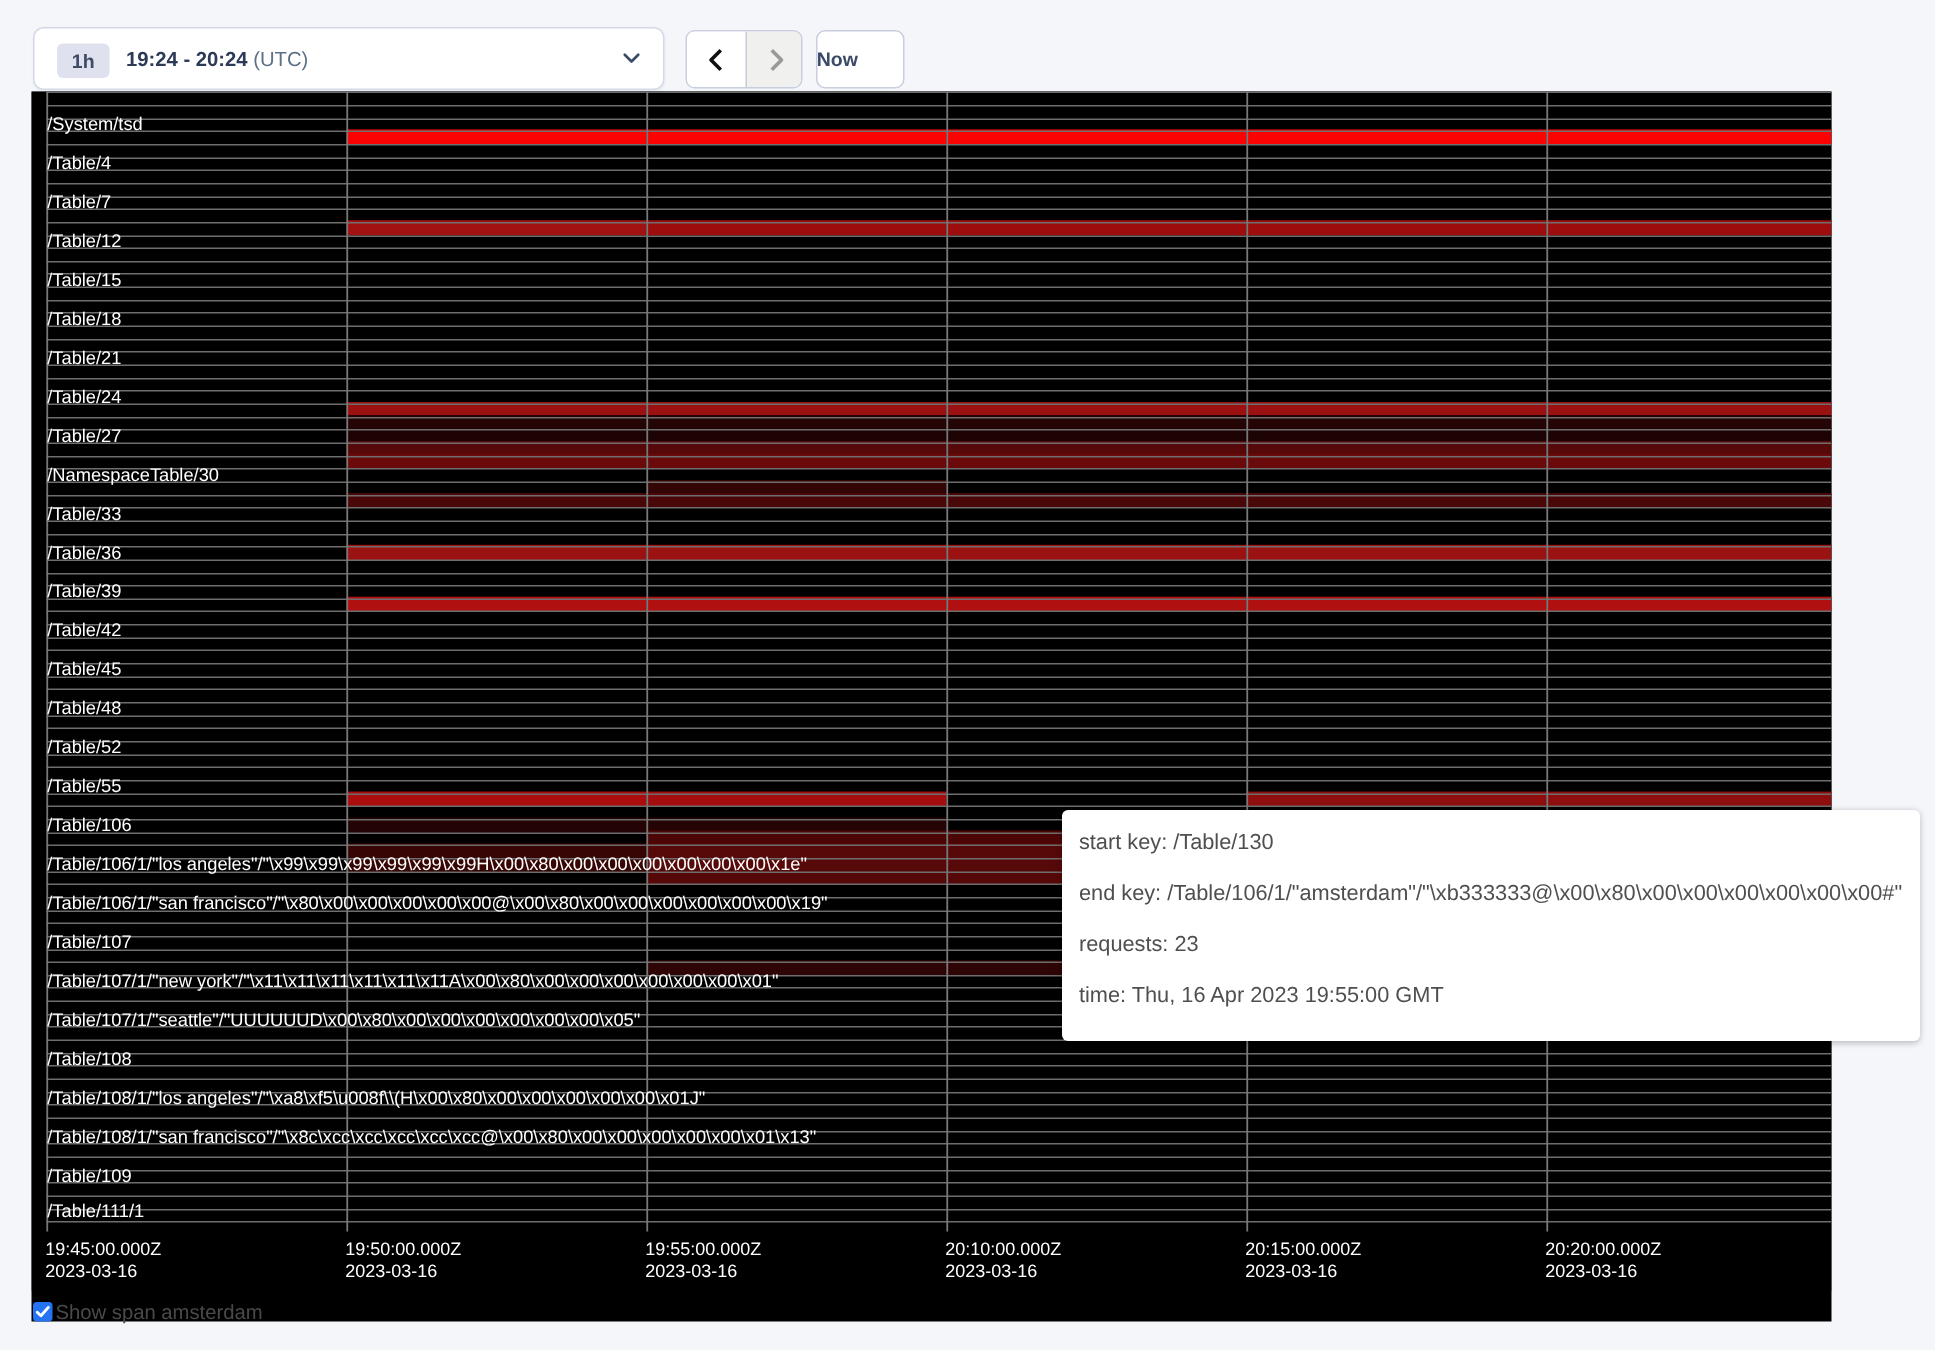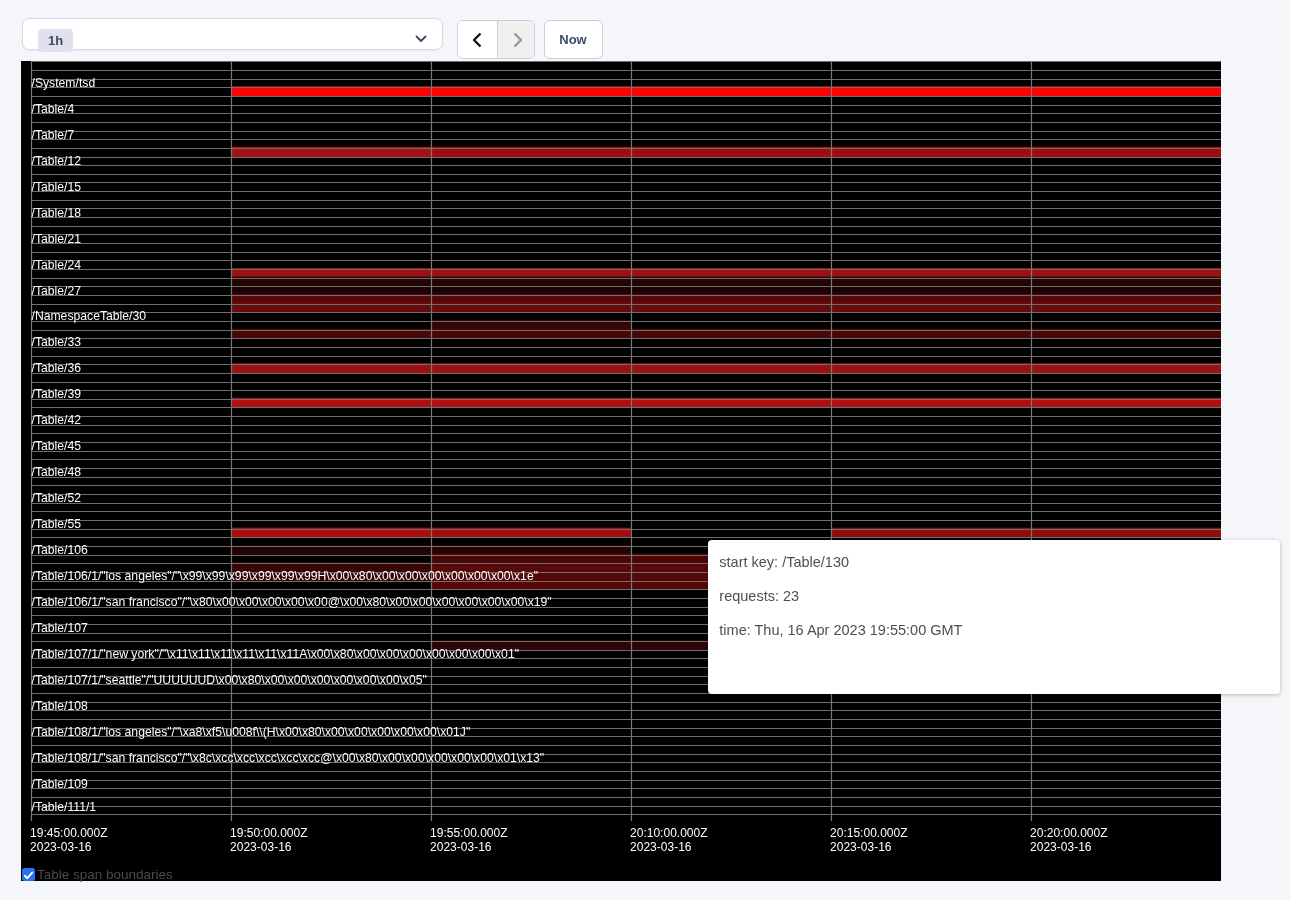--- a/index.html
+++ b/index.html
@@ -1,42 +1,43 @@
 <!DOCTYPE html>
 <html><head><meta charset="utf-8">
 <style>
 * { margin:0; padding:0; box-sizing:border-box; }
 html,body { width:1290px; height:900px; background:#f4f6fa; font-family:"Liberation Sans", sans-serif; }
 .abs { position:absolute; }
-#dropdown { left:22px; top:17.5px; width:421px; height:32px; background:#fff; border:1px solid #d5d9e6; border-radius:7px; box-shadow:0 1px 2px rgba(50,60,90,.06); }
+#dropdown { left:22px; top:17.5px; width:421px; height:42px; background:#fff; border:1px solid #d5d9e6; border-radius:7px; box-shadow:0 1px 2px rgba(50,60,90,.06); }
 #badge { position:absolute; left:15px; top:10px; width:35px; height:23px; background:#dfe2ee; border-radius:4px; color:#3f4c67; font-size:13px; font-weight:bold; text-align:center; line-height:23px; }
 #rangetxt { position:absolute; left:61px; top:1.5px; height:40px; line-height:40px; font-size:13.5px; color:#2c3a57; font-weight:bold; }
 #rangetxt span { color:#5d7186; font-weight:normal; }
 #ddchev { position:absolute; right:14px; top:13px; }
 #btngroup { left:457px; top:19.5px; width:78px; height:39.5px; border:1px solid #c9cedf; border-radius:6px; background:#fff; overflow:hidden; }
 #btnprev { position:absolute; left:0; top:0; width:39px; height:38px; background:#fff; }
 #btnnext { position:absolute; left:39px; top:0; width:38px; height:38px; background:#f0f0ee; border-left:1px solid #c9cedf; }
 .chev { position:absolute; left:12px; top:11px; }
-#btnnow { left:543.5px; top:19.5px; width:59px; height:39.5px; background:#fff; border:1px solid #c9cedf; border-radius:6px; color:#3b4a68; font-size:13px; font-weight:bold; text-align:center; line-height:37px; }
+#btnnow { left:543.5px; top:19.5px; width:59px; height:39.5px; background:#fff; border:1px solid #c9cedf; border-radius:6px; color:#3b4a68; font-size:13px; font-weight:bold; line-height:37px; }
 #canvas { left:21px; top:61px; width:1200px; height:820px; background:#000; }
 .rl { font:12.2px "Liberation Sans",sans-serif; fill:#fff; }
 .ax { font:12px "Liberation Sans",sans-serif; fill:#fff; }
 #tooltip { left:707.8px; top:539.6px; width:572.2px; height:154.6px; background:#fff; border-radius:4px; box-shadow:0 1px 4px rgba(0,0,0,.25); color:#4f4f4f; font-size:14.5px; }
 #tooltip p { position:absolute; left:11.5px; white-space:pre; }
 #tooltip p:nth-child(1) { top:14px; }
 #tooltip p:nth-child(2) { top:48px; }
 #tooltip p:nth-child(3) { top:82px; }
 #tooltip p:nth-child(4) { top:116px; }
 #cbrow { left:21px; top:867px; height:14px; }
 #cbox { position:absolute; left:0.5px; top:0.5px; width:13px; height:13px; background:#2474f2; border-radius:2.5px; }
 #cblabel { position:absolute; left:16px; top:0px; font-size:13.5px; color:#4a4a4a; white-space:nowrap; }
 </style></head>
 <body>
 <div id="dropdown" class="abs">
   <div id="badge">1h</div>
+  <div id="rangetxt">19:24 - 20:24 <span>(UTC)</span></div>
   <svg id="ddchev" width="14" height="14" viewBox="0 0 14 14">
       <path d="M2.5 4.5 L7 9 L11.5 4.5" fill="none" stroke="#3c4964" stroke-width="1.8" stroke-linecap="round" stroke-linejoin="round"></path>
     </svg>
 </div>
 <div id="btngroup" class="abs">
   <div id="btnprev">
       <svg class="chev" width="15" height="16" viewBox="0 0 15 16">
         <path d="M10.5 1.5 L4 8 L10.5 14.5" fill="none" stroke="#111" stroke-width="2.4" stroke-linejoin="round"></path>
       </svg>
     </div>
@@ -156,21 +157,22 @@
 <text x="609.1" y="775.5" class="ax">20:10:00.000Z</text>
 <text x="609.1" y="790" class="ax">2023-03-16</text>
 <text x="809.1" y="775.5" class="ax">20:15:00.000Z</text>
 <text x="809.1" y="790" class="ax">2023-03-16</text>
 <text x="1009.1" y="775.5" class="ax">20:20:00.000Z</text>
 <text x="1009.1" y="790" class="ax">2023-03-16</text>
 </svg>
 </div>
 <div id="tooltip" class="abs">
 <p>start key: /Table/130</p>
+<p>end key: /Table/106/1/"amsterdam"/"\xb333333@\x00\x80\x00\x00\x00\x00\x00\x00#"</p>
 <p>requests: 23</p>
 <p>time: Thu, 16 Apr 2023 19:55:00 GMT</p>
 </div>
 <div id="cbrow" class="abs">
   <div id="cbox"><svg width="13" height="13" viewBox="0 0 13 13">
         <path d="M2.8 6.8 L5.3 9.2 L10.2 3.6" fill="none" stroke="#fff" stroke-width="1.9" stroke-linecap="round" stroke-linejoin="round"></path>
       </svg></div>
-  <div id="cblabel">Table span boundaries</div>
+  <div id="cblabel">Show span amsterdam</div>
 </div>
 
 </body></html>

